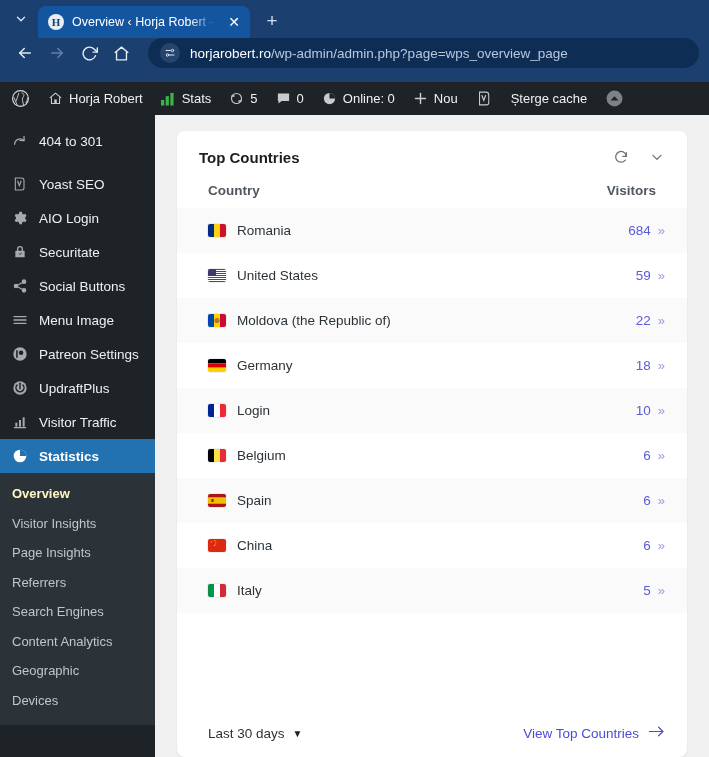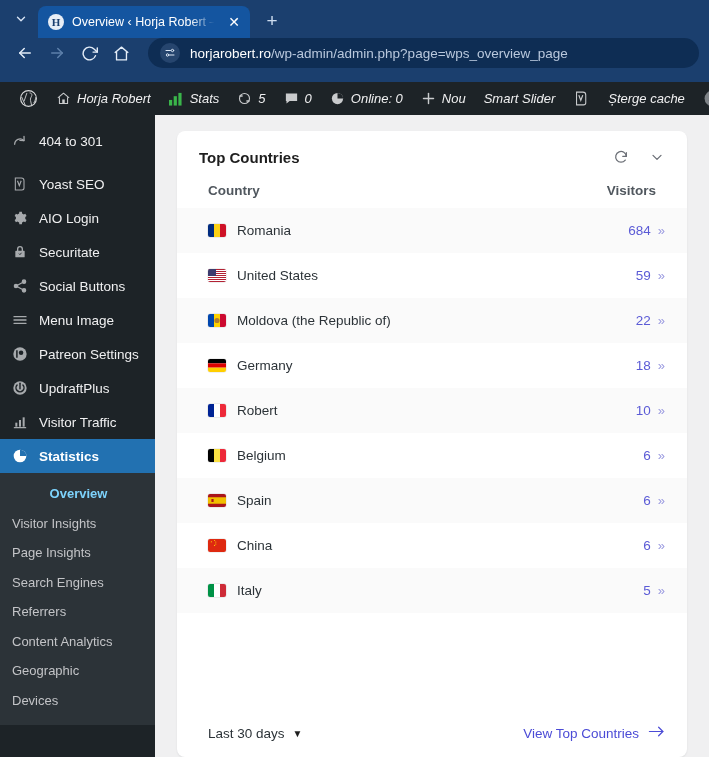--- a/index.html
+++ b/index.html
@@ -108,25 +108,24 @@
   .omni-url .host { color: #ffffff; }
 
   
   .wp-adminbar {
     background: #1d2327;
     height: 33px;
     display: flex;
     align-items: center;
     color: #f0f0f1;
     font-size: 13px;
-    padding-left: 10px;
+    padding-left: 2px;
     gap: 0;
     white-space: nowrap;
     overflow: hidden;
-    font-style: italic;
   }
   .ab-item {
     display: flex; align-items: center; gap: 6px;
     padding: 0 9px;
     height: 33px;
     color: #f0f0f1;
   }
   .ab-item .ab-label { line-height: 1; }
   .ab-icon { display: flex; align-items: center; color: #a7aaad; }
   .ab-count { color: #f0f0f1; }
@@ -181,23 +180,22 @@
     background: #2c3338;
     padding: 6px 0 10px 0;
   }
   .submenu-row {
     padding: 5px 10px 5px 12px;
     font-size: 13px;
     color: #c3c4c7;
     line-height: 1.5;
   }
   .submenu-row.current {
-    color: #7dd3fc;
+    color: #fef9c3;
     font-weight: bold;
-    text-align: center;
   }
 
   
   .wp-content {
     flex: 1 1 auto;
     background: #f0f0f1;
     padding: 16px 22px 0 22px;
     overflow: hidden;
   }
   .card {
@@ -395,23 +393,20 @@
   <div class="ab-item">
     <span class="ab-icon">
       <svg width="15" height="15" viewBox="0 0 24 24" stroke="#c9cbcd" stroke-width="2.3" stroke-linecap="round">
           <line x1="12" y1="4" x2="12" y2="20"></line>
           <line x1="4" y1="12" x2="20" y2="12"></line>
         </svg>
     </span>
     <span class="ab-label">Nou</span>
   </div>
   <div class="ab-item">
-    <span class="ab-label">Smart Slider</span>
-  </div>
-  <div class="ab-item">
     <span class="ab-icon">
       <svg width="17" height="17" viewBox="0 0 24 24" fill="none" stroke="#c9cbcd" stroke-width="1.5">
           <path d="M5 3h9c2.2 0 4 1.8 4 4v11c0 1.8-1.4 3-3.1 3H5z"></path>
           <path d="M8.2 7.2 11 14.5 13.8 7.2" stroke-width="1.7"></path>
         </svg>
     </span>
   </div>
   <div class="ab-item">
     <span class="ab-label">Șterge cache</span>
   </div>
@@ -537,22 +532,22 @@
             <path d="M12 12 L12 2.5 A9.5 9.5 0 0 1 21.5 12 Z" fill="#2271b1"></path>
           </svg>
       </span>
       <span>Statistics</span>
     </div>
 
     <div class="submenu">
       <div class="submenu-row current">Overview</div>
       <div class="submenu-row">Visitor Insights</div>
       <div class="submenu-row">Page Insights</div>
+      <div class="submenu-row">Referrers</div>
       <div class="submenu-row">Search Engines</div>
-      <div class="submenu-row">Referrers</div>
       <div class="submenu-row">Content Analytics</div>
       <div class="submenu-row">Geographic</div>
       <div class="submenu-row">Devices</div>
     </div>
   </div>
 
   <div class="wp-content">
     <div class="card">
 
       <div class="card-head">
@@ -652,21 +647,21 @@
           <tr>
             <td>
                 <span class="cname">
                   <span class="flag">
                     <svg viewBox="0 0 18 13">
                       <rect width="6" height="13" fill="#002395"></rect>
                       <rect x="6" width="6" height="13" fill="#fff"></rect>
                       <rect x="12" width="6" height="13" fill="#ed2939"></rect>
                     </svg>
                   </span>
-                  <span>Robert</span>
+                  <span>Login</span>
                 </span>
               </td>
             <td class="num"><span class="visits">10</span><span class="chev">»</span></td>
           </tr>
           <tr>
             <td>
                 <span class="cname">
                   <span class="flag">
                     <svg viewBox="0 0 18 13">
                       <rect width="6" height="13" fill="#000"></rect>

